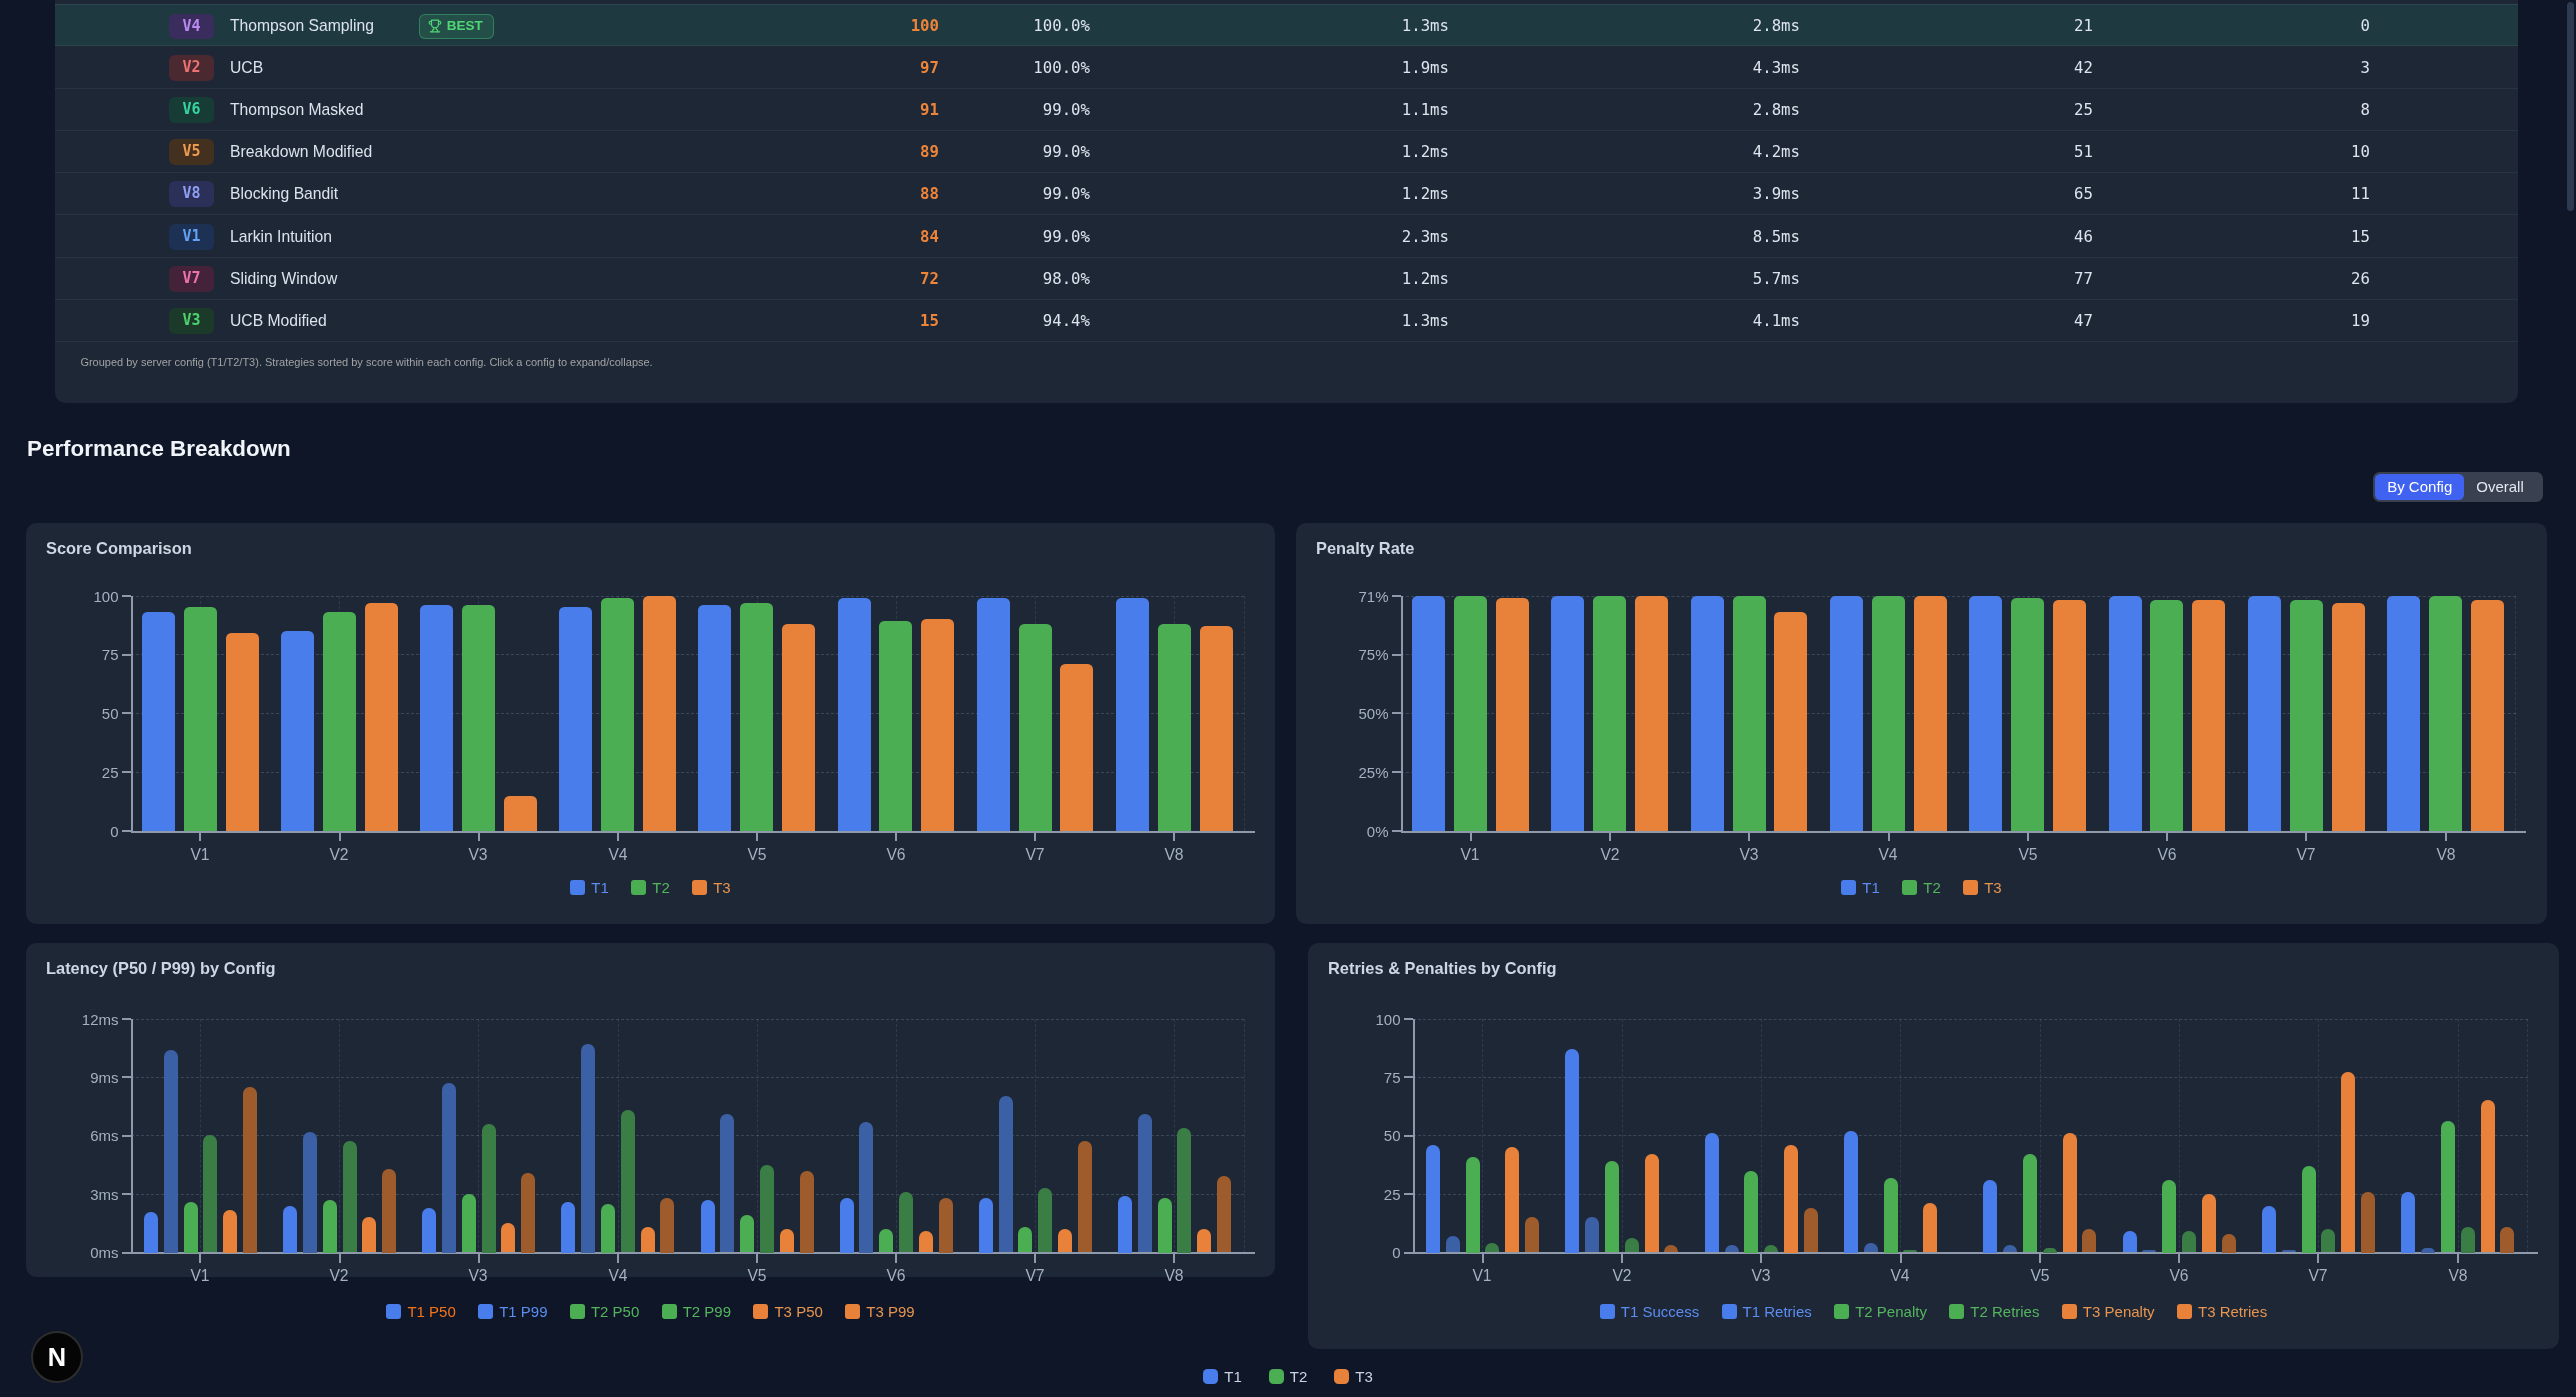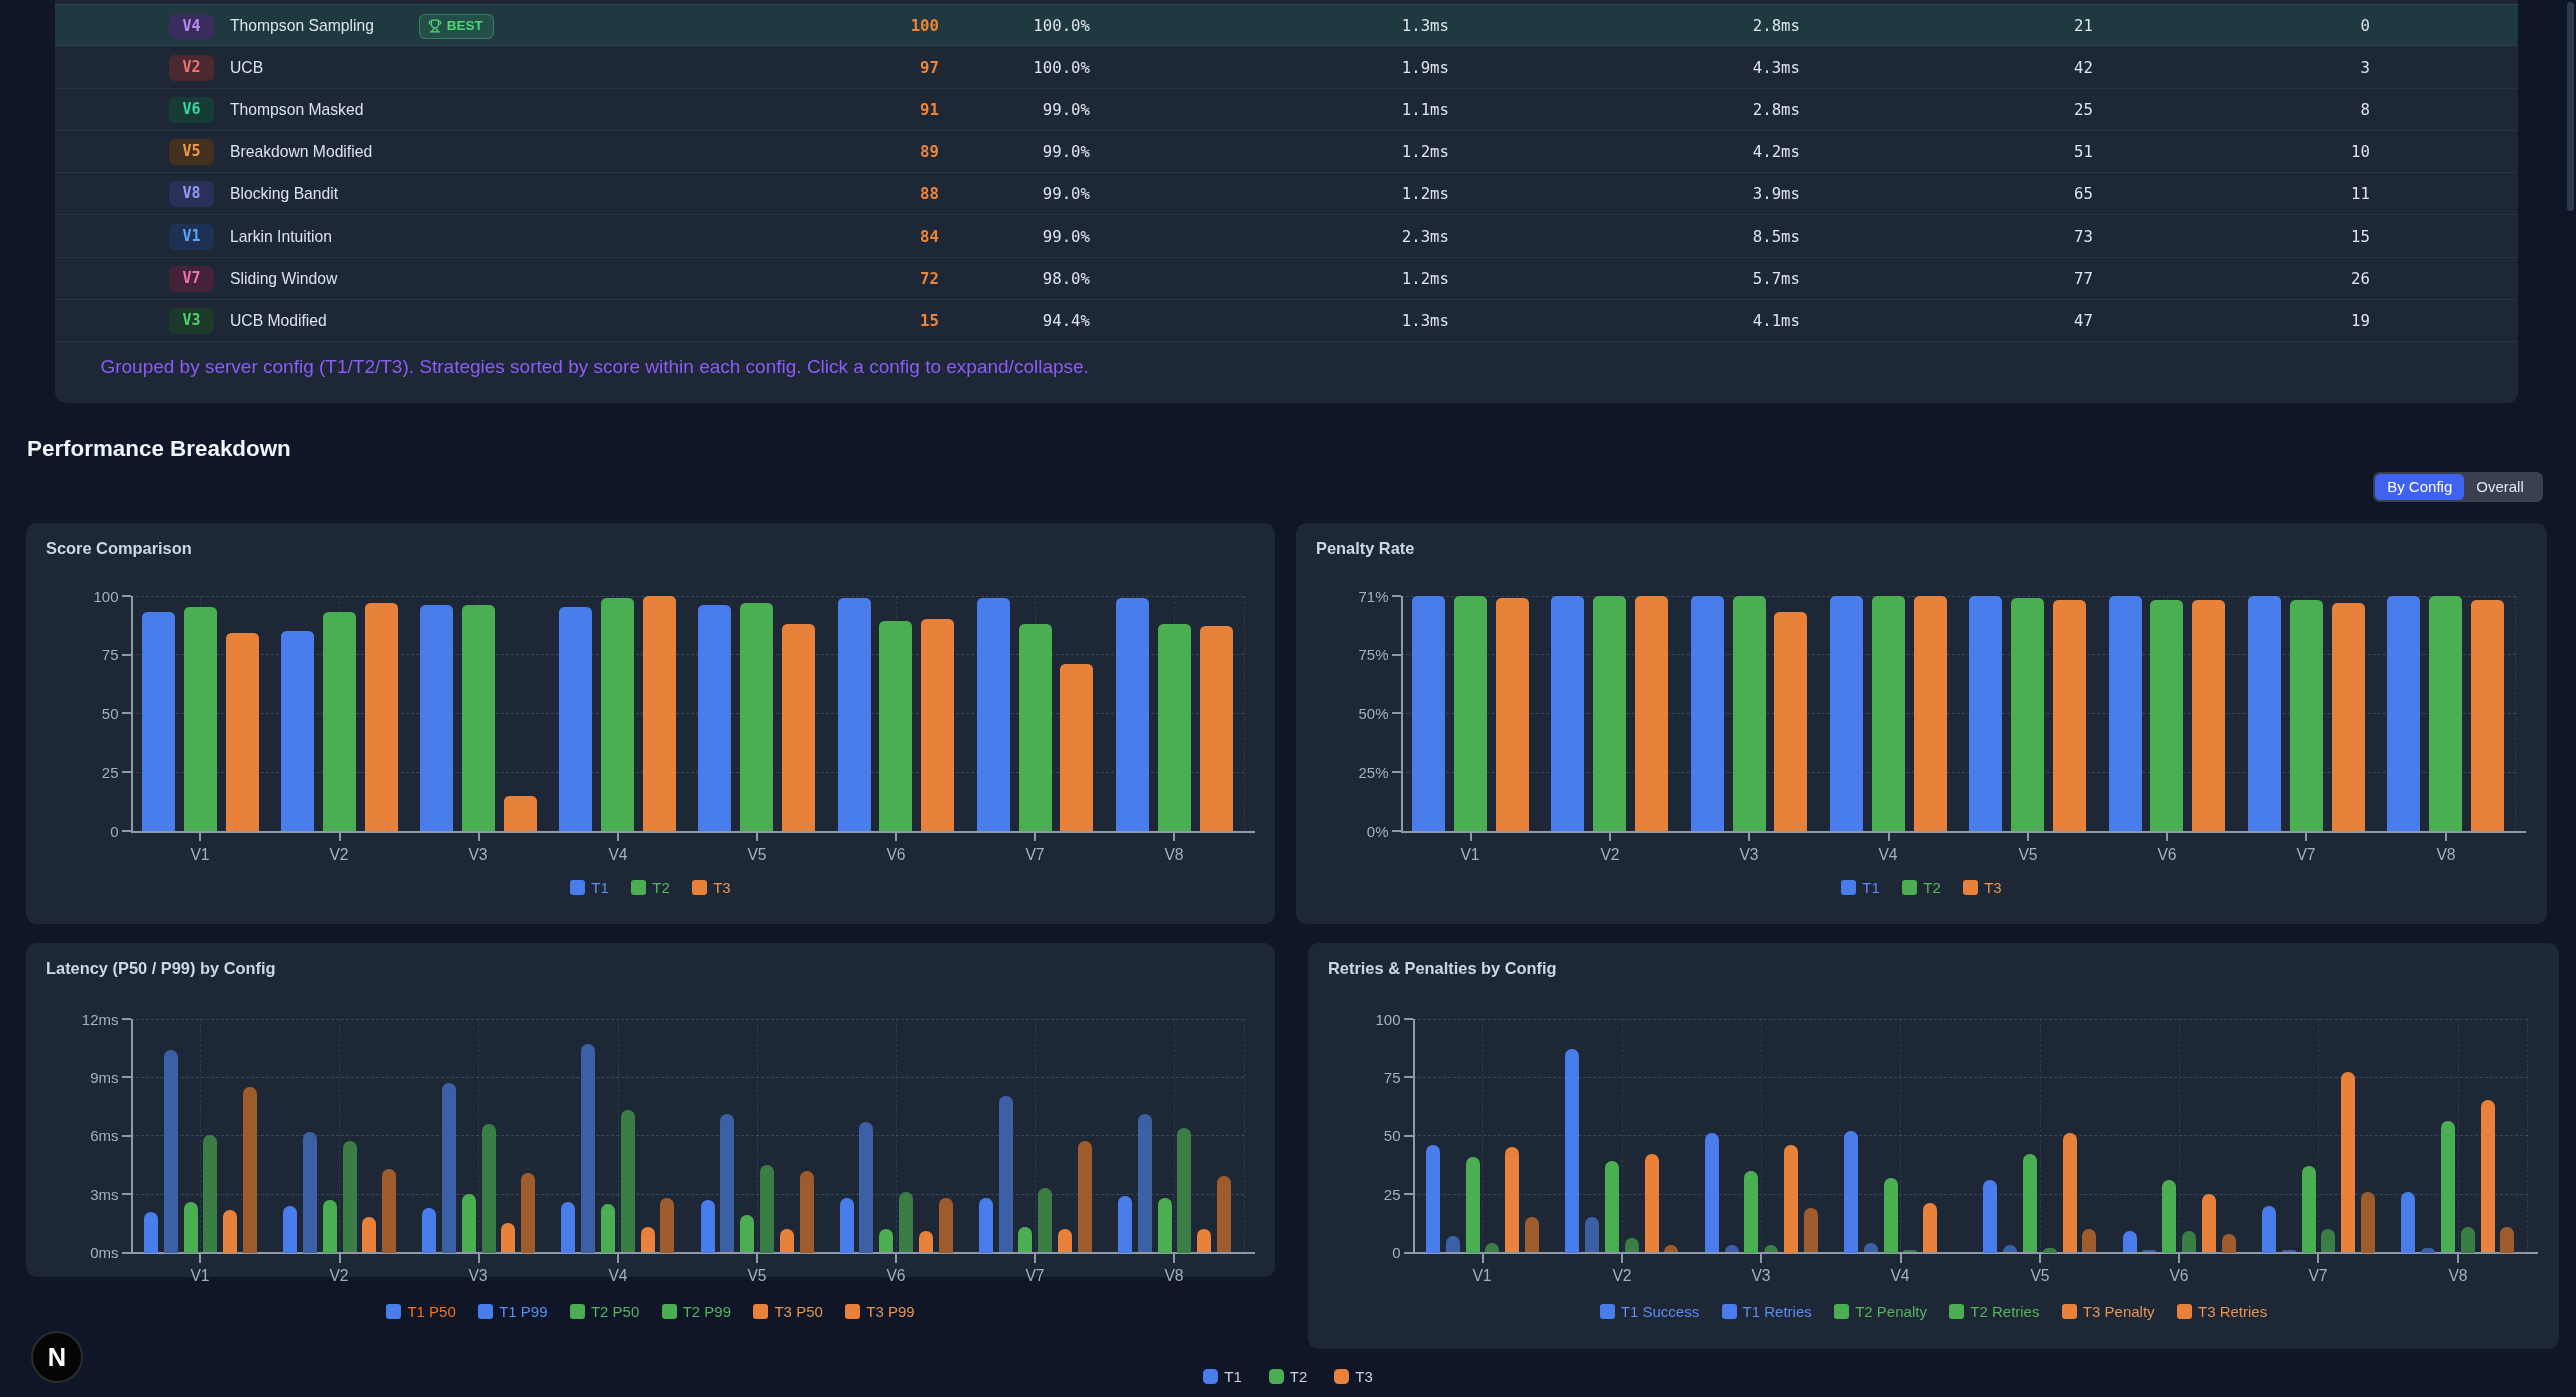--- a/index.html
+++ b/index.html
@@ -34,21 +34,21 @@
     display:flex; align-items:center; gap:5.2px; }
   .c-best svg { width:14px; height:14px; }
   .num { text-align:right; width:136px; color:#dde4ee; }
   .c-score { left:748px; color:#ee8438; font-weight:700; }
   .c-success { left:899px; }
   .c-p50 { left:1258px; }
   .c-p99 { left:1609px; }
   .c-ret { left:1902px; }
   .c-pen { left:2179px; }
   .table-foot {
-    position:absolute; left:25.4px; top:368px; font-size:19px; color:#8b5cf6;margin-left:20px;
+    position:absolute; left:25.4px; top:368px; font-size:11px; color:#a3a3a3;
   }
 
   
   .section-title {
     position:absolute; left:27px; top:436px; font-size:22.4px; font-weight:700; color:#f1f5f9;
   }
   .toggle-group {
     position:absolute; left:2373px; top:472px; height:30px; width:170px;
     background:#39404f; border-radius:6.7px; display:flex; align-items:center; padding:2.2px;
   }
@@ -161,21 +161,21 @@
         <span class="cell num mono c-ret">65</span>
         <span class="cell num mono c-pen">11</span>
       </div>
       <div class="trow" style="top: 228px;">
         <span class="c-badge mono" style="position: absolute; background: rgb(29, 49, 84); color: rgb(100, 160, 245);">V1</span>
         <span class="cell c-name">Larkin Intuition</span>
         <span class="cell num mono c-score">84</span>
         <span class="cell num mono c-success">99.0%</span>
         <span class="cell num mono c-p50">2.3ms</span>
         <span class="cell num mono c-p99">8.5ms</span>
-        <span class="cell num mono c-ret">73</span>
+        <span class="cell num mono c-ret">46</span>
         <span class="cell num mono c-pen">15</span>
       </div>
       <div class="trow" style="top: 270px;">
         <span class="c-badge mono" style="position: absolute; background: rgb(68, 35, 58); color: rgb(238, 113, 176);">V7</span>
         <span class="cell c-name">Sliding Window</span>
         <span class="cell num mono c-score">72</span>
         <span class="cell num mono c-success">98.0%</span>
         <span class="cell num mono c-p50">1.2ms</span>
         <span class="cell num mono c-p99">5.7ms</span>
         <span class="cell num mono c-ret">77</span>

